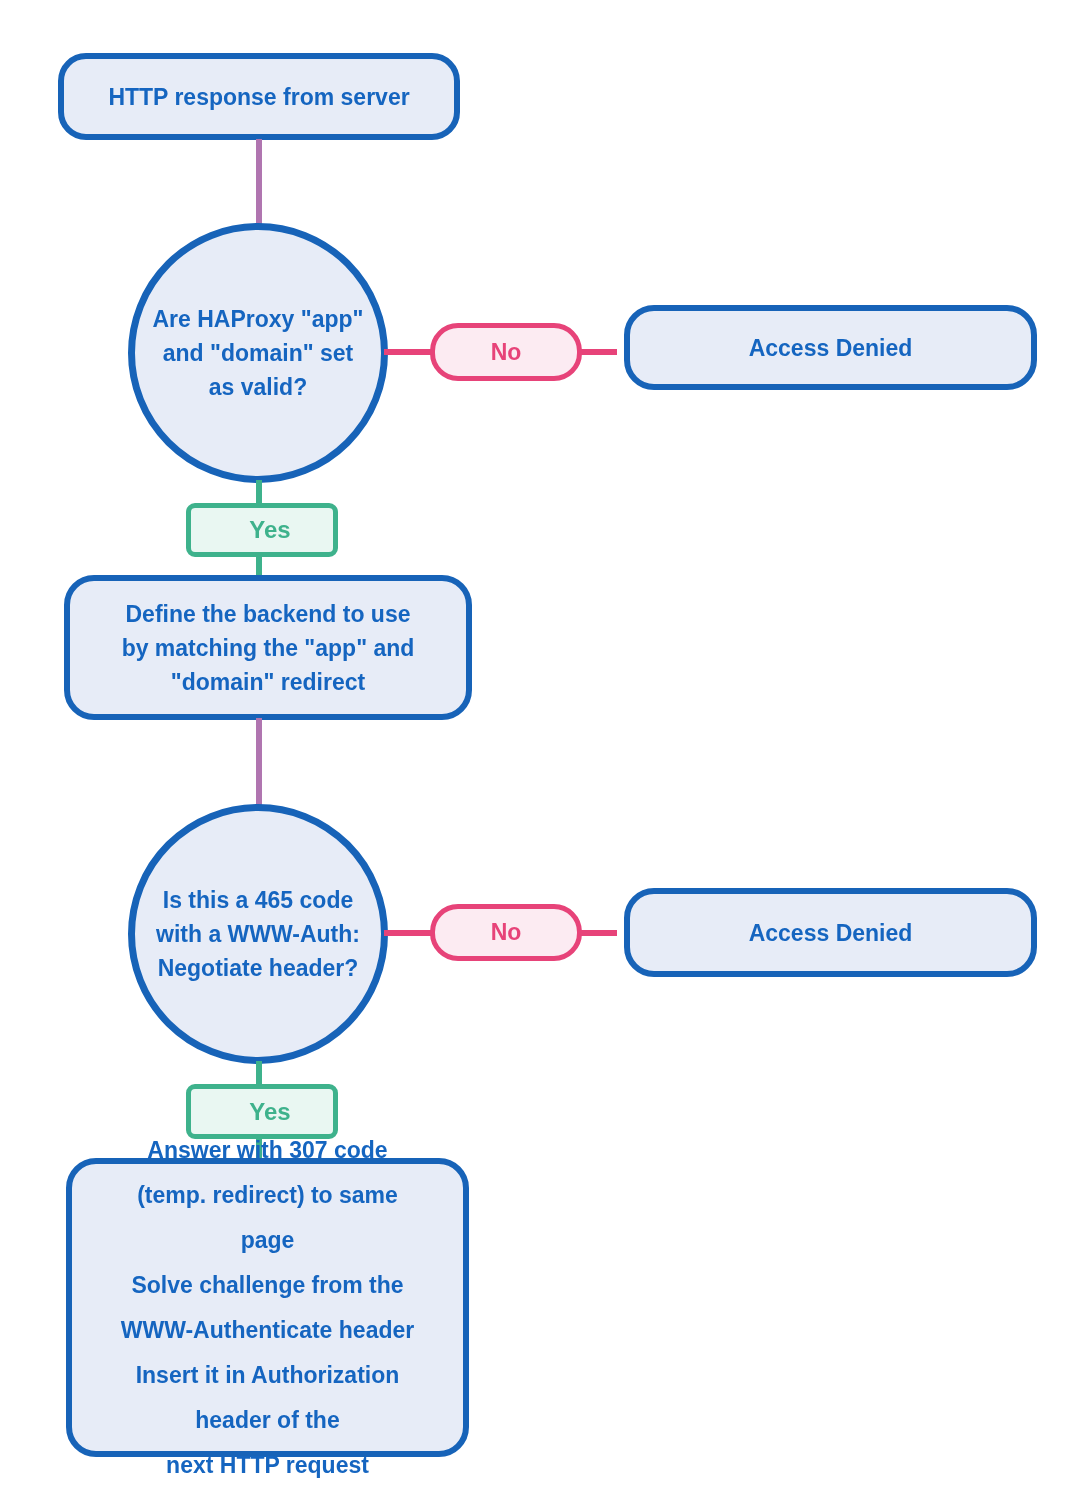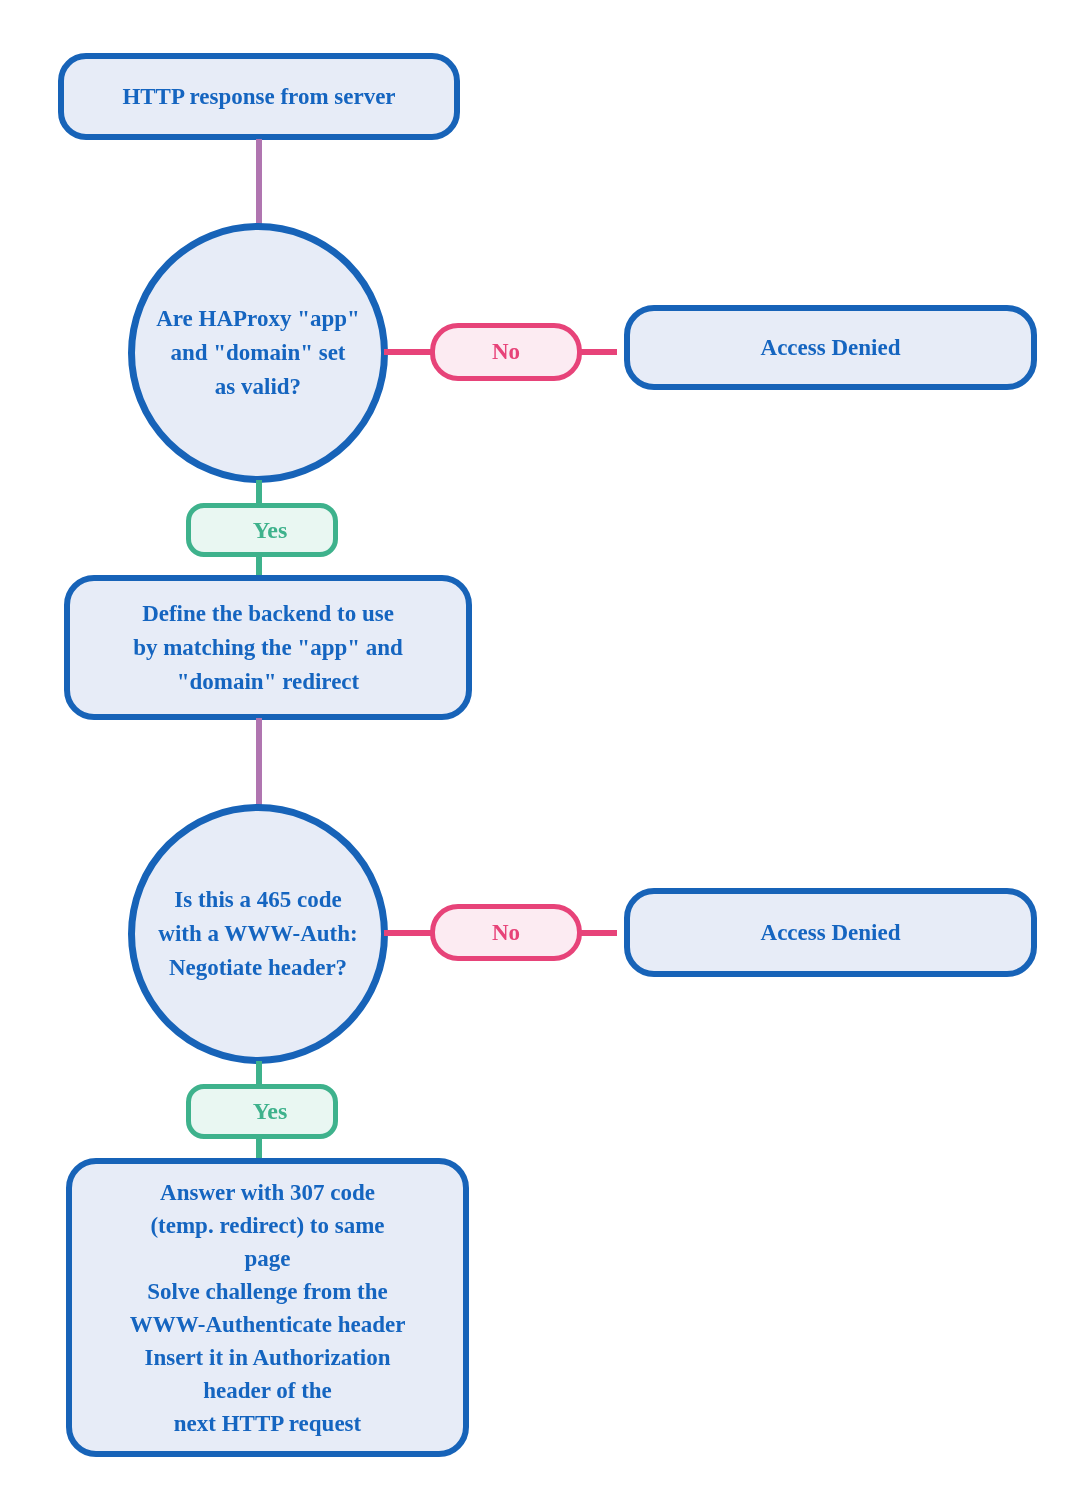--- a/index.html
+++ b/index.html
@@ -20,21 +20,20 @@
     background:var(--background);
     font-family:"Liberation Sans",sans-serif;
     font-weight:700;
     overflow:hidden;
   }
   .node{
     position:absolute;
     box-sizing:border-box;
     display:flex;align-items:center;justify-content:center;
     text-align:center;
-    font-family:Liberation Serif, serif;
   }
   .node-text{white-space:pre-line;display:block;}
   .blue-box{
     background:var(--blue-fill);
     border:6px solid var(--blue-border);
     border-radius:28px;
     color:var(--blue-text);
     font-size:23px;line-height:34px;
   }
   .big-radius{border-radius:30px;margin-left:9px;}
@@ -48,21 +47,21 @@
   .no-box{
     background:var(--pink-fill);
     border:5px solid var(--pink);
     border-radius:28px;
     color:var(--pink);
     font-size:23px;
   }
   .yes-box{
     background:var(--green-fill);
     border:5px solid var(--green);
-    border-radius:18px;
+    border-radius:9px;
     color:var(--green);
     font-size:24px;
     padding-left:16px;
   }
   .conn{position:absolute;}
   .conn.purple{background:var(--purple);}
   .conn.pink{background:var(--pink);}
   .conn.green{background:var(--green);}
   
   .n-start{left:58px;top:53px;width:402px;height:87px;}
@@ -78,21 +77,21 @@
   .n-define{left:55px;top:575px;width:408px;height:145px;}
   .c-purple2{left:256px;top:718px;width:6px;height:88px;}
   .n-decision2{left:128px;top:804px;width:260px;height:260px;}
   .c-pink2a{left:384px;top:930px;width:48px;height:6px;}
   .n-no2{left:430px;top:904px;width:152px;height:57px;}
   .c-pink2b{left:580px;top:930px;width:37px;height:6px;}
   .n-ad2{left:615px;top:888px;width:413px;height:89px;}
   .c-green2a{left:256px;top:1061px;width:6px;height:25px;}
   .n-yes2{left:186px;top:1084px;width:152px;height:55px;}
   .c-green2b{left:256px;top:1137px;width:6px;height:23px;}
-  .n-final{left:57px;top:1158px;width:403px;height:299px;font-size:23px;line-height:33px;}
+  .n-final{left:57px;top:1158px;width:403px;height:299px;font-size:23px;line-height:45px;}
 </style>
 </head>
 <body>
 
 <div class="canvas">
 
   <div class="node blue-box n-start">
     <span class="node-text">HTTP response from server</span>
   </div>
 

